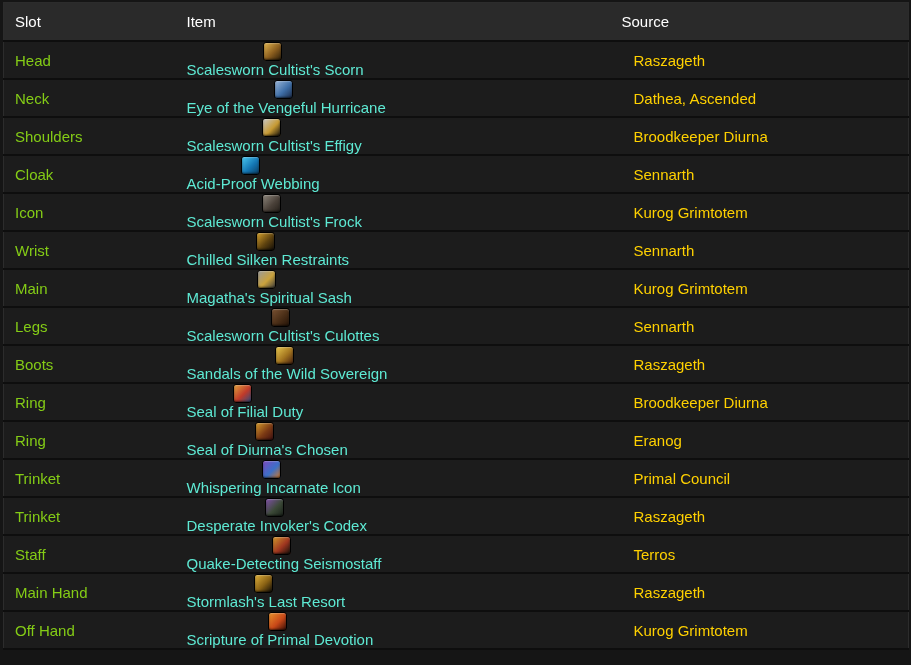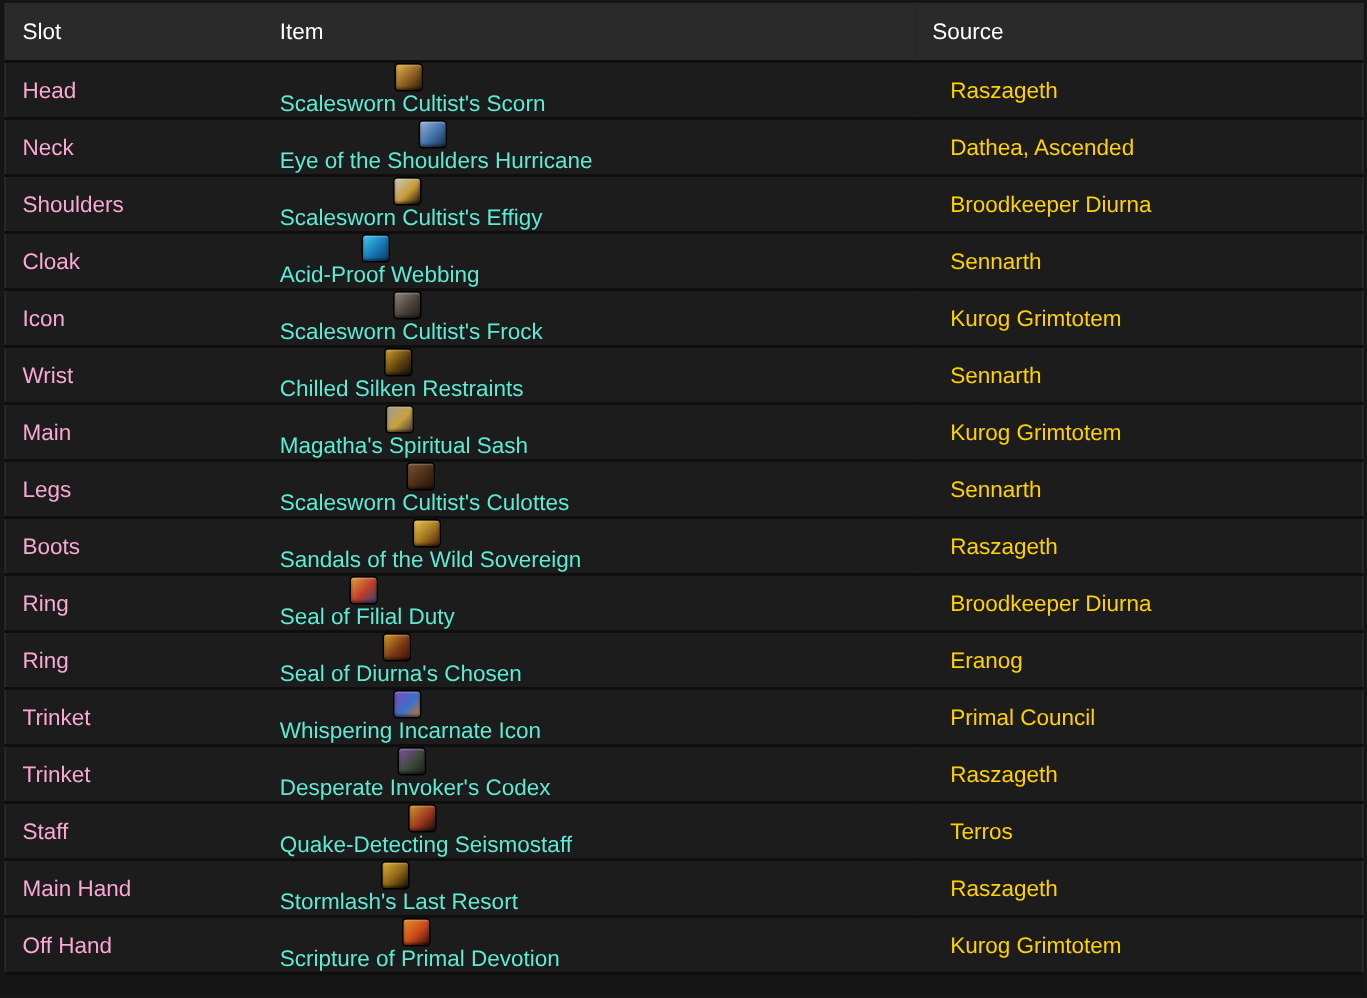--- a/index.html
+++ b/index.html
@@ -42,21 +42,21 @@
     height: 34px;
     padding: 0 0 0 11px;
     border-bottom: 2px solid #0e0e0e;
     font-size: 15px;
     white-space: nowrap;
     overflow: hidden;
     vertical-align: middle;
   }
   .gear-table tr:last-child td { border-bottom: 2px solid #0e0e0e; }
   .slot-label {
-    color: #f9a8d4;
+    color: #84cc16;
   }
   .item-link, .source-link {
     text-decoration: none;
     cursor: pointer;
     display: inline-flex;
     align-items: center;
   }
   .item-link { color: #5eead4; flex-direction: column; }
   .source-link { color: #ffd100; margin-left: 12px; }
   .item-icon {
@@ -103,21 +103,21 @@
     </td>
   </tr>
 
   <tr>
     <td>
       <span class="slot-label">Neck</span>
     </td>
     <td>
       <a class="item-link">
         <span class="item-icon" style="background: linear-gradient(135deg, rgb(154, 182, 216) 0%, rgb(63, 111, 168) 55%, rgb(27, 43, 74) 100%);"></span>
-            <span class="item-name">Eye of the Shoulders Hurricane</span>
+            <span class="item-name">Eye of the Vengeful Hurricane</span>
       </a>
     </td>
     <td>
       <a class="source-link">Dathea, Ascended</a>
     </td>
   </tr>
 
   <tr>
     <td>
       <span class="slot-label">Shoulders</span>

